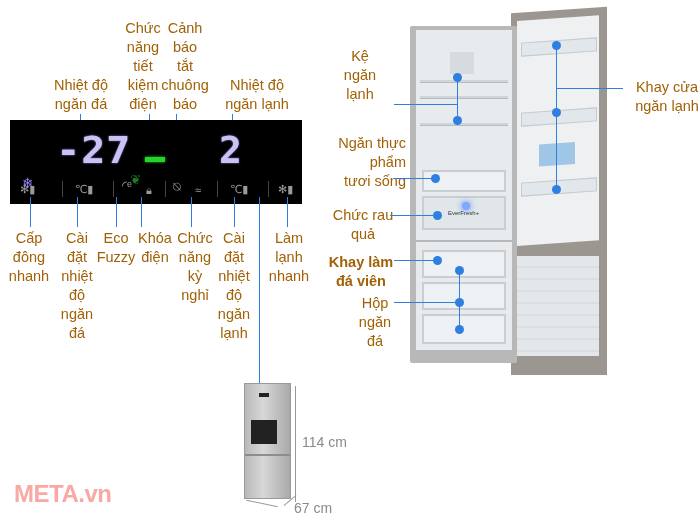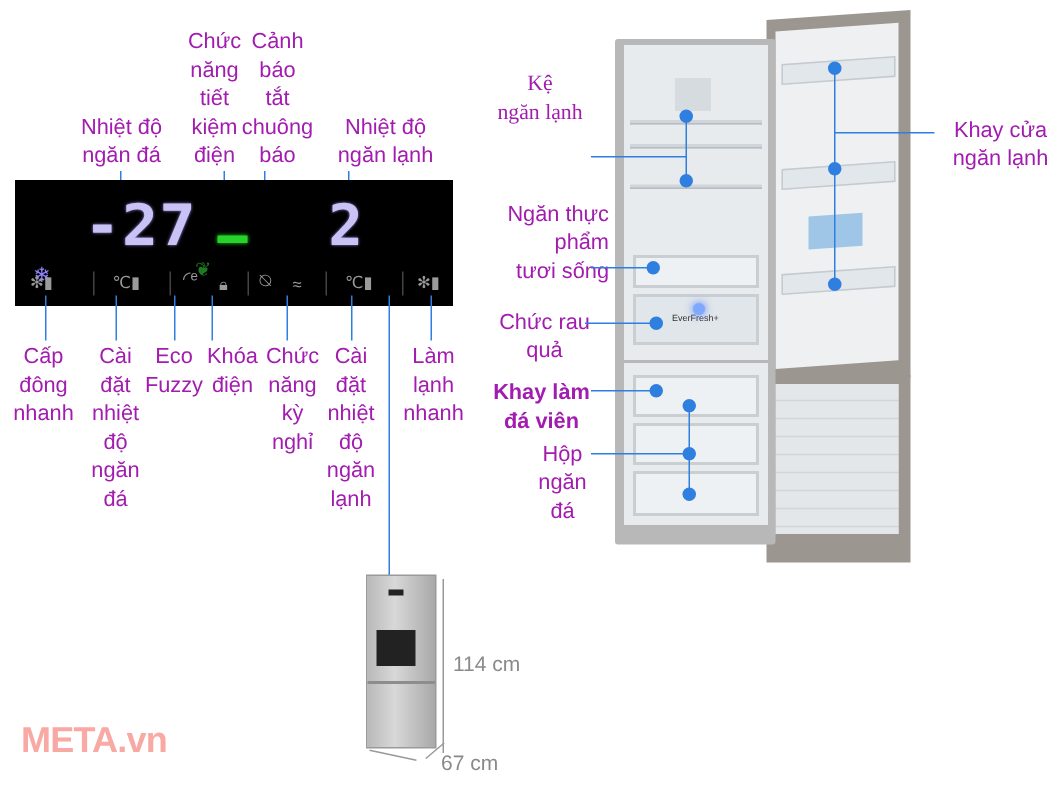--- a/index.html
+++ b/index.html
@@ -1,19 +1,19 @@
 <!DOCTYPE html>
 <html><head>
 <meta charset="utf-8">
 <style>
   * { box-sizing: border-box; margin: 0; padding: 0; }
   html, body { width: 700px; height: 525px; background: #ffffff; overflow: hidden; }
   body { position: relative; font-family: "Liberation Sans", "DejaVu Sans", sans-serif; color: #8a8a8a; }
-  .lbl { position: absolute; font-size: 14.5px; line-height: 19px; color: #a21caf; text-align: center; white-space: pre-line; }
-  .lbl.right { text-align: right; font-family: Liberation Serif, serif; }
+  .lbl { position: absolute; font-size: 14.5px; line-height: 19px; color: #a16207; text-align: center; white-space: pre-line; }
+  .lbl.right { text-align: right; }
   .line { position: absolute; background: #2f7fe0; }
   .dot { position: absolute; width: 9px; height: 9px; border-radius: 50%; background: #2f7fe0; }
   
   .panel { position: absolute; left: 10px; top: 120px; width: 292px; height: 84px; background: #000; }
   .seg { position: absolute; font-family: "DejaVu Sans Mono", monospace; color: #c9c2f5; font-weight: bold; letter-spacing: 1px; text-shadow: 0 0 2px #9d8ff0; }
   .panel-icon { position: absolute; color: #9a9a9a; font-size: 11px; line-height: 12px; }
   .sep { position: absolute; width: 1px; height: 16px; background: #444; top: 61px; }
   .eco-bar { position: absolute; left: 135px; top: 37px; width: 20px; height: 5px; background: #27d32a; box-shadow: 0 0 3px #27d32a; }
   .snow { position: absolute; left: 12px; top: 55px; color: #8f83ff; font-size: 14px; }
   

